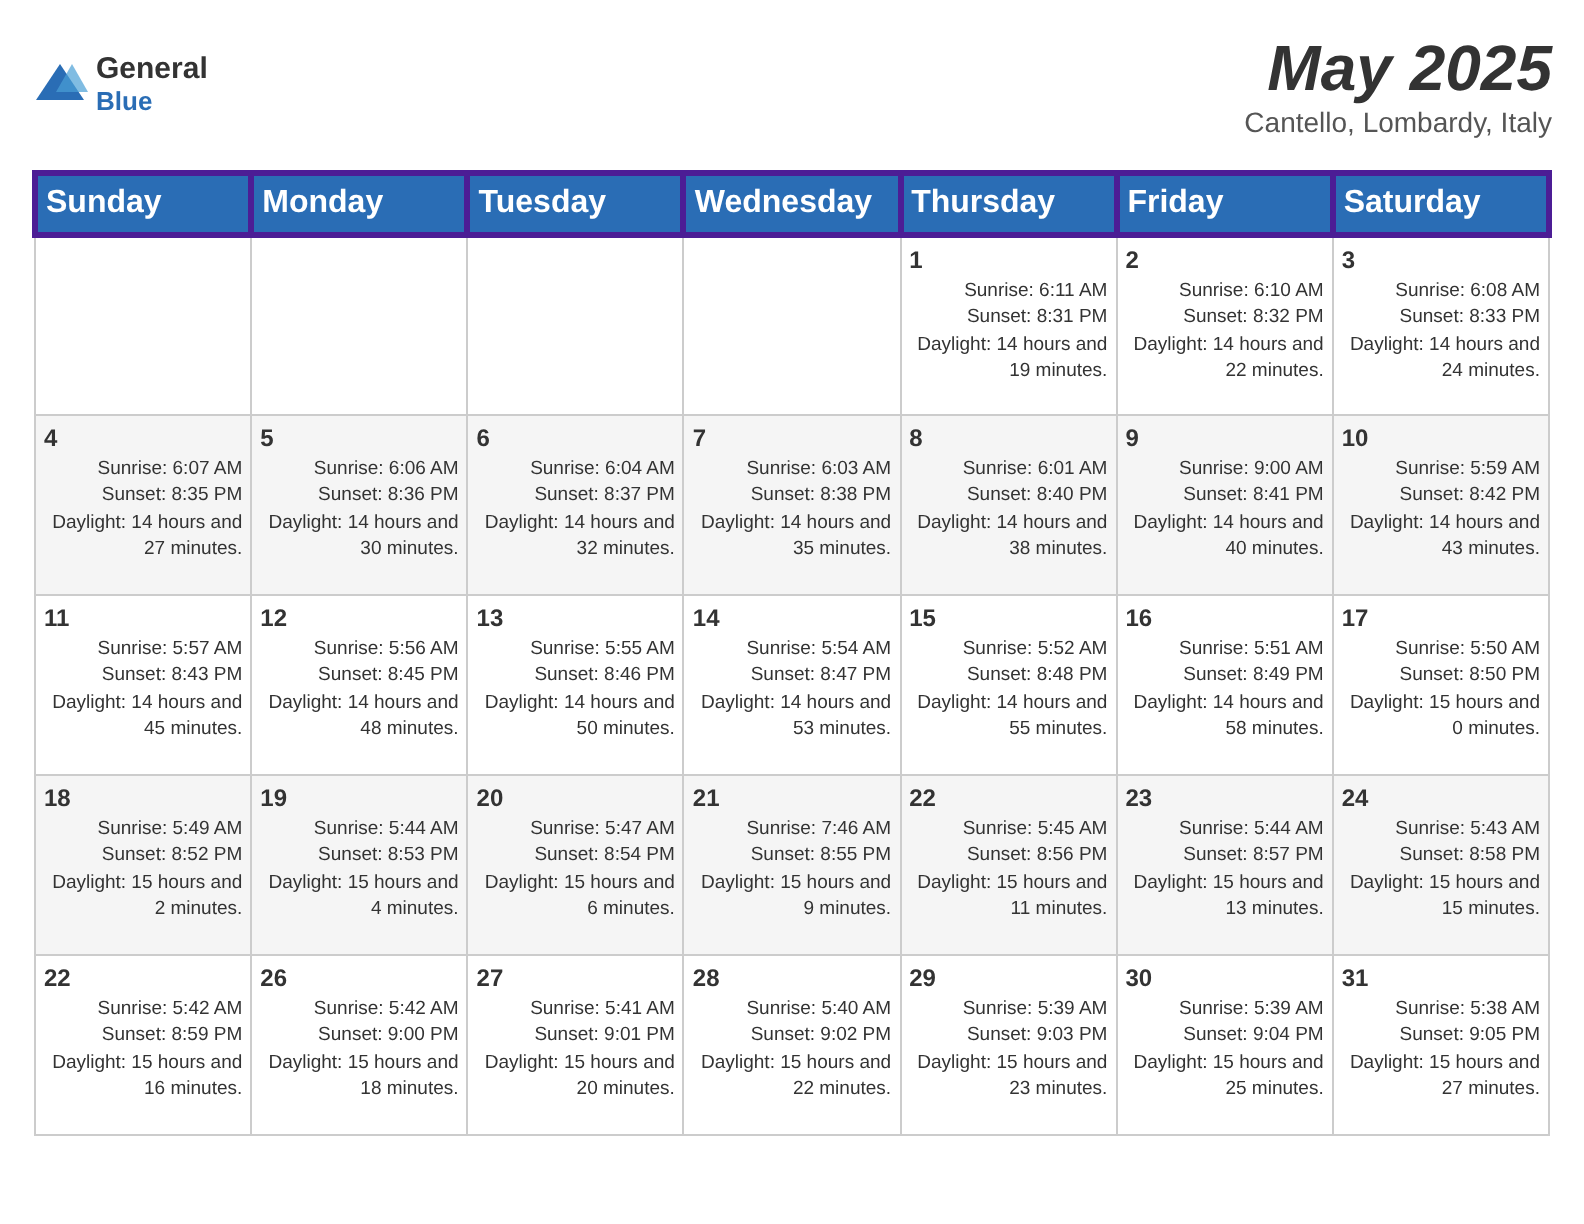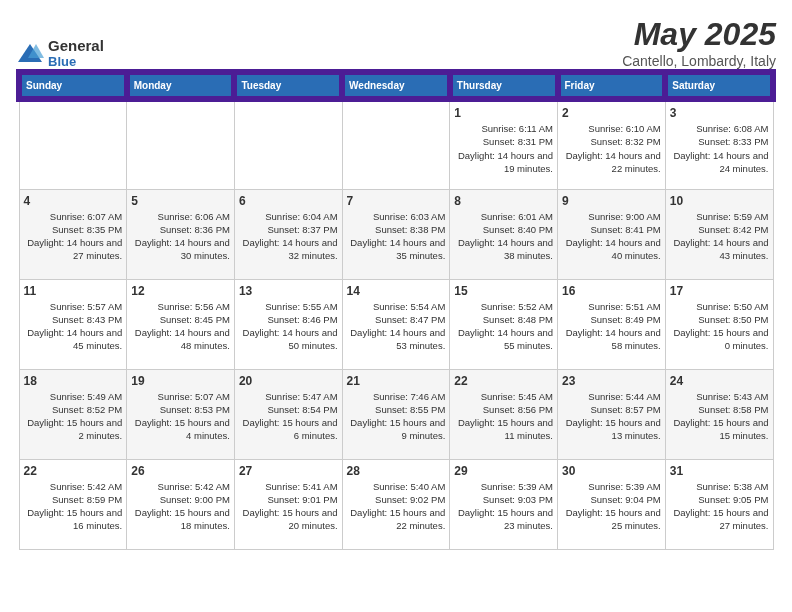--- a/index.html
+++ b/index.html
@@ -6,22 +6,22 @@
     body {
       font-family: Arial, sans-serif;
       background: #fff;
       width: 792px;
       min-height: 612px;
       padding: 16px;
     }
     .header {
       display: flex;
       justify-content: space-between;
-      align-items: flex-end;
-      margin-bottom: 0;
+      align-items: center;
+      margin-bottom: 16px;
     }
     .logo {
       display: flex;
       align-items: center;
     }
     .logo-text {
       display: flex;
       flex-direction: column;
       line-height: 1.1;
     }
@@ -54,25 +54,25 @@
       color: #555;
     }
     table {
       width: 100%;
       border-collapse: collapse;
       table-layout: fixed;
     }
     thead th {
       background-color: #2a6db5;
       color: #fff;
-      font-size: 10px;
+      font-size: 16px;
       font-weight: bold;
       padding: 5px 4px;
       text-align: left;
-      border: 6px solid #4c1d95;
+      border: 3px solid #4c1d95;
     }
     tbody td {
       vertical-align: top;
       border: 1px solid #ccc;
       padding: 4px;
       font-size: 10px;
       color: #333;
       height: 90px;
       background: #fff;
     }
@@ -257,21 +257,21 @@
       <tr>
         <td>
           <span class="day-num">18</span>
           <div class="day-info">Sunrise: 5:49 AM
 Sunset: 8:52 PM
 Daylight: 15 hours
 and 2 minutes.</div>
         </td>
         <td>
           <span class="day-num">19</span>
-          <div class="day-info">Sunrise: 5:07 AM
+          <div class="day-info">Sunrise: 5:44 AM
 Sunset: 8:53 PM
 Daylight: 15 hours
 and 4 minutes.</div>
         </td>
         <td>
           <span class="day-num">20</span>
           <div class="day-info">Sunrise: 5:47 AM
 Sunset: 8:54 PM
 Daylight: 15 hours
 and 6 minutes.</div>

